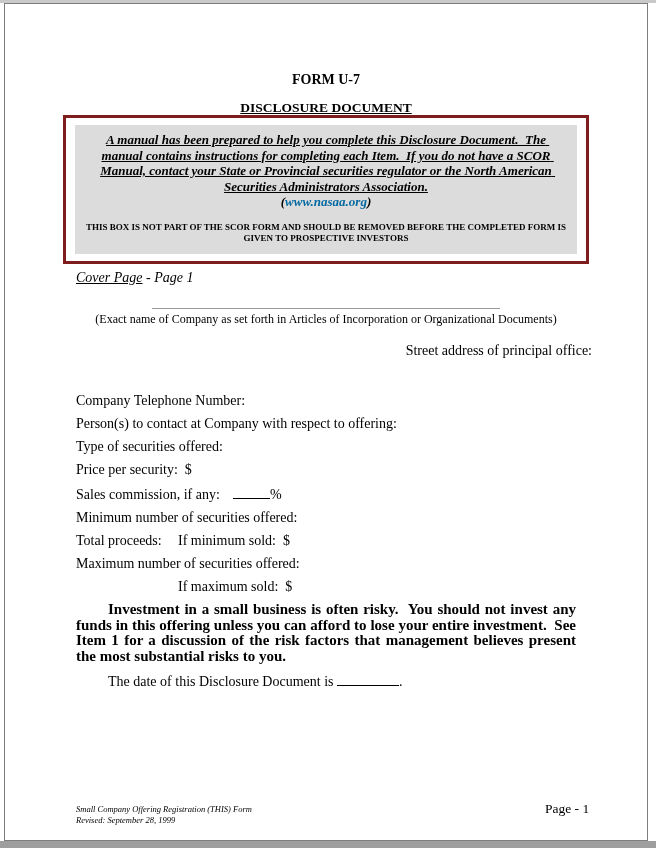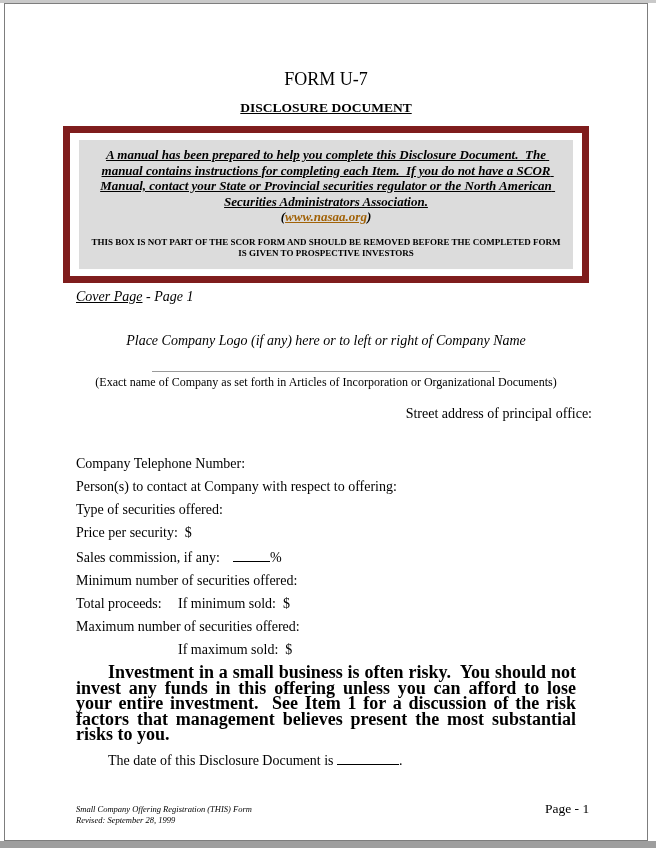--- a/index.html
+++ b/index.html
@@ -7,50 +7,50 @@
     position:relative; width:656px; height:848px; overflow:hidden;
     background:#ffffff; font-family:"Liberation Serif", serif; color:#000;
   }
   .edge-top { position:absolute; top:0; left:0; right:0; height:3px; background:#c9c9c9; }
   .edge-bottom { position:absolute; bottom:0; left:0; right:0; height:7px; background:#9e9e9e; }
   .sheet {
     position:absolute; left:4px; top:3px; width:644px; height:838px;
     background:#ffffff; border:1px solid #7d7d7d; box-sizing:border-box; overflow:hidden;
   }
   .doc { position:relative; height:100%; }
-  .title { margin:68px 0 0 0; text-align:center; font-weight:normal; font-size:18px; line-height:15px; }
+  .title { margin:68px 0 0 0; text-align:center; font-weight:bold; font-size:14px; line-height:15px; }
   .subtitle { margin:13px 0 0 0; text-align:center; font-weight:bold; font-size:13.5px; line-height:15px; text-decoration:underline; }
   .notice-box {
-    margin:11px 58px 0 58px; border:7px solid #7f1d1d; padding:7px 9px; box-sizing:border-box;
+    margin:0 58px 0 58px; border:3px solid #7f1d1d; padding:7px 9px; box-sizing:border-box;
   }
   .notice-inner { background:#dcdcdc; padding:7px 10px 10px 10px; text-align:center; }
   .notice-text {
     font-weight:bold; font-style:italic; font-size:13px; line-height:15.5px;
     text-decoration:underline; white-space:pre-wrap; margin:0;
   }
   .notice-link-line { font-style:italic; font-weight:bold; font-size:13px; line-height:15px; margin-top:0; }
-  .notice-link { color:#a16207; text-decoration:underline; cursor:pointer; }
+  .notice-link { color:#0369a1; cursor:pointer; }
   .notice-warning {
     font-weight:bold; font-size:9px; line-height:11px; margin-top:13px; white-space:pre-wrap;
   }
   .cover-line { margin:6px 0 0 71px; font-style:italic; font-size:14px; line-height:15px; }
   .cover-underlined { text-decoration:underline; }
   .logo-line { margin:29px 0 0 0; text-align:center; font-style:italic; font-size:14px; line-height:15px; }
   .name-rule { margin:23px auto 0 auto; width:348px; height:1px; background:#9a9a9a; }
   .name-caption { margin:4px 0 0 0; text-align:center; font-size:12px; line-height:13px; }
   .content { margin:17px 57px 0 71px; width:516px; }
   .field-line { font-size:14px; line-height:15px; margin:0 0 8px 0; white-space:pre-wrap; }
   .field-gap { margin-bottom:35px;text-align:right; }
   .total-label { display:inline-block; width:102px; }
   .total-indent { display:inline-block; width:102px; }
   .blank { display:inline-block; border-bottom:1px solid #000; height:13px; vertical-align:baseline; }
   .blank-commission { width:37px; margin-left:13px; }
   .blank-date { width:62px; }
   .risk {
-    font-weight:bold; font-size:18px; line-height:15.5px; text-align:justify;
+    font-weight:bold; font-size:15px; line-height:15.5px; text-align:justify;
     text-indent:32px; margin:5px 16px 0 0; white-space:pre-wrap;
   }
   .date-line { margin:8px 0 0 0; text-indent:32px; font-size:14px; line-height:15px; white-space:pre-wrap; }
   .footer-left { position:absolute; left:71px; top:732px; font-style:italic; font-size:8.5px; line-height:10.5px; }
   .page-num { position:absolute; left:540px; top:729px; font-size:13.5px; line-height:15px; }
 </style>
 </head>
 <body>
 
 <div class="viewport">
@@ -65,21 +65,20 @@
       <div class="notice-box">
         <div class="notice-inner">
           <p class="notice-text">A manual has been prepared to help you complete this Disclosure Document.  The manual contains instructions for completing each Item.  If you do not have a SCOR Manual, contact your State or Provincial securities regulator or the North American Securities Administrators Association.</p>
           <div class="notice-link-line"><span>(</span><a class="notice-link">www.nasaa.org</a><span>)</span></div>
           <div class="notice-warning">THIS BOX IS NOT PART OF THE SCOR FORM AND SHOULD BE REMOVED BEFORE THE COMPLETED FORM IS GIVEN TO PROSPECTIVE INVESTORS</div>
         </div>
       </div>
 
       <div class="cover-line"><span class="cover-underlined">Cover Page</span><span> - Page 1</span></div>
 
-      <div class="logo-line">Place Company Logo (if any) here or to left or right of Company Name</div>
 
       <div class="name-rule"></div>
       <div class="name-caption">(Exact name of Company as set forth in Articles of Incorporation or Organizational Documents)</div>
 
       <div class="content">
         <div class="field-line field-gap">Street address of principal office:</div>
         <div class="field-line">Company Telephone Number:</div>
         <div class="field-line">Person(s) to contact at Company with respect to offering:</div>
         <div class="field-line">Type of securities offered:</div>
         <div class="field-line">Price per security:  $</div>

